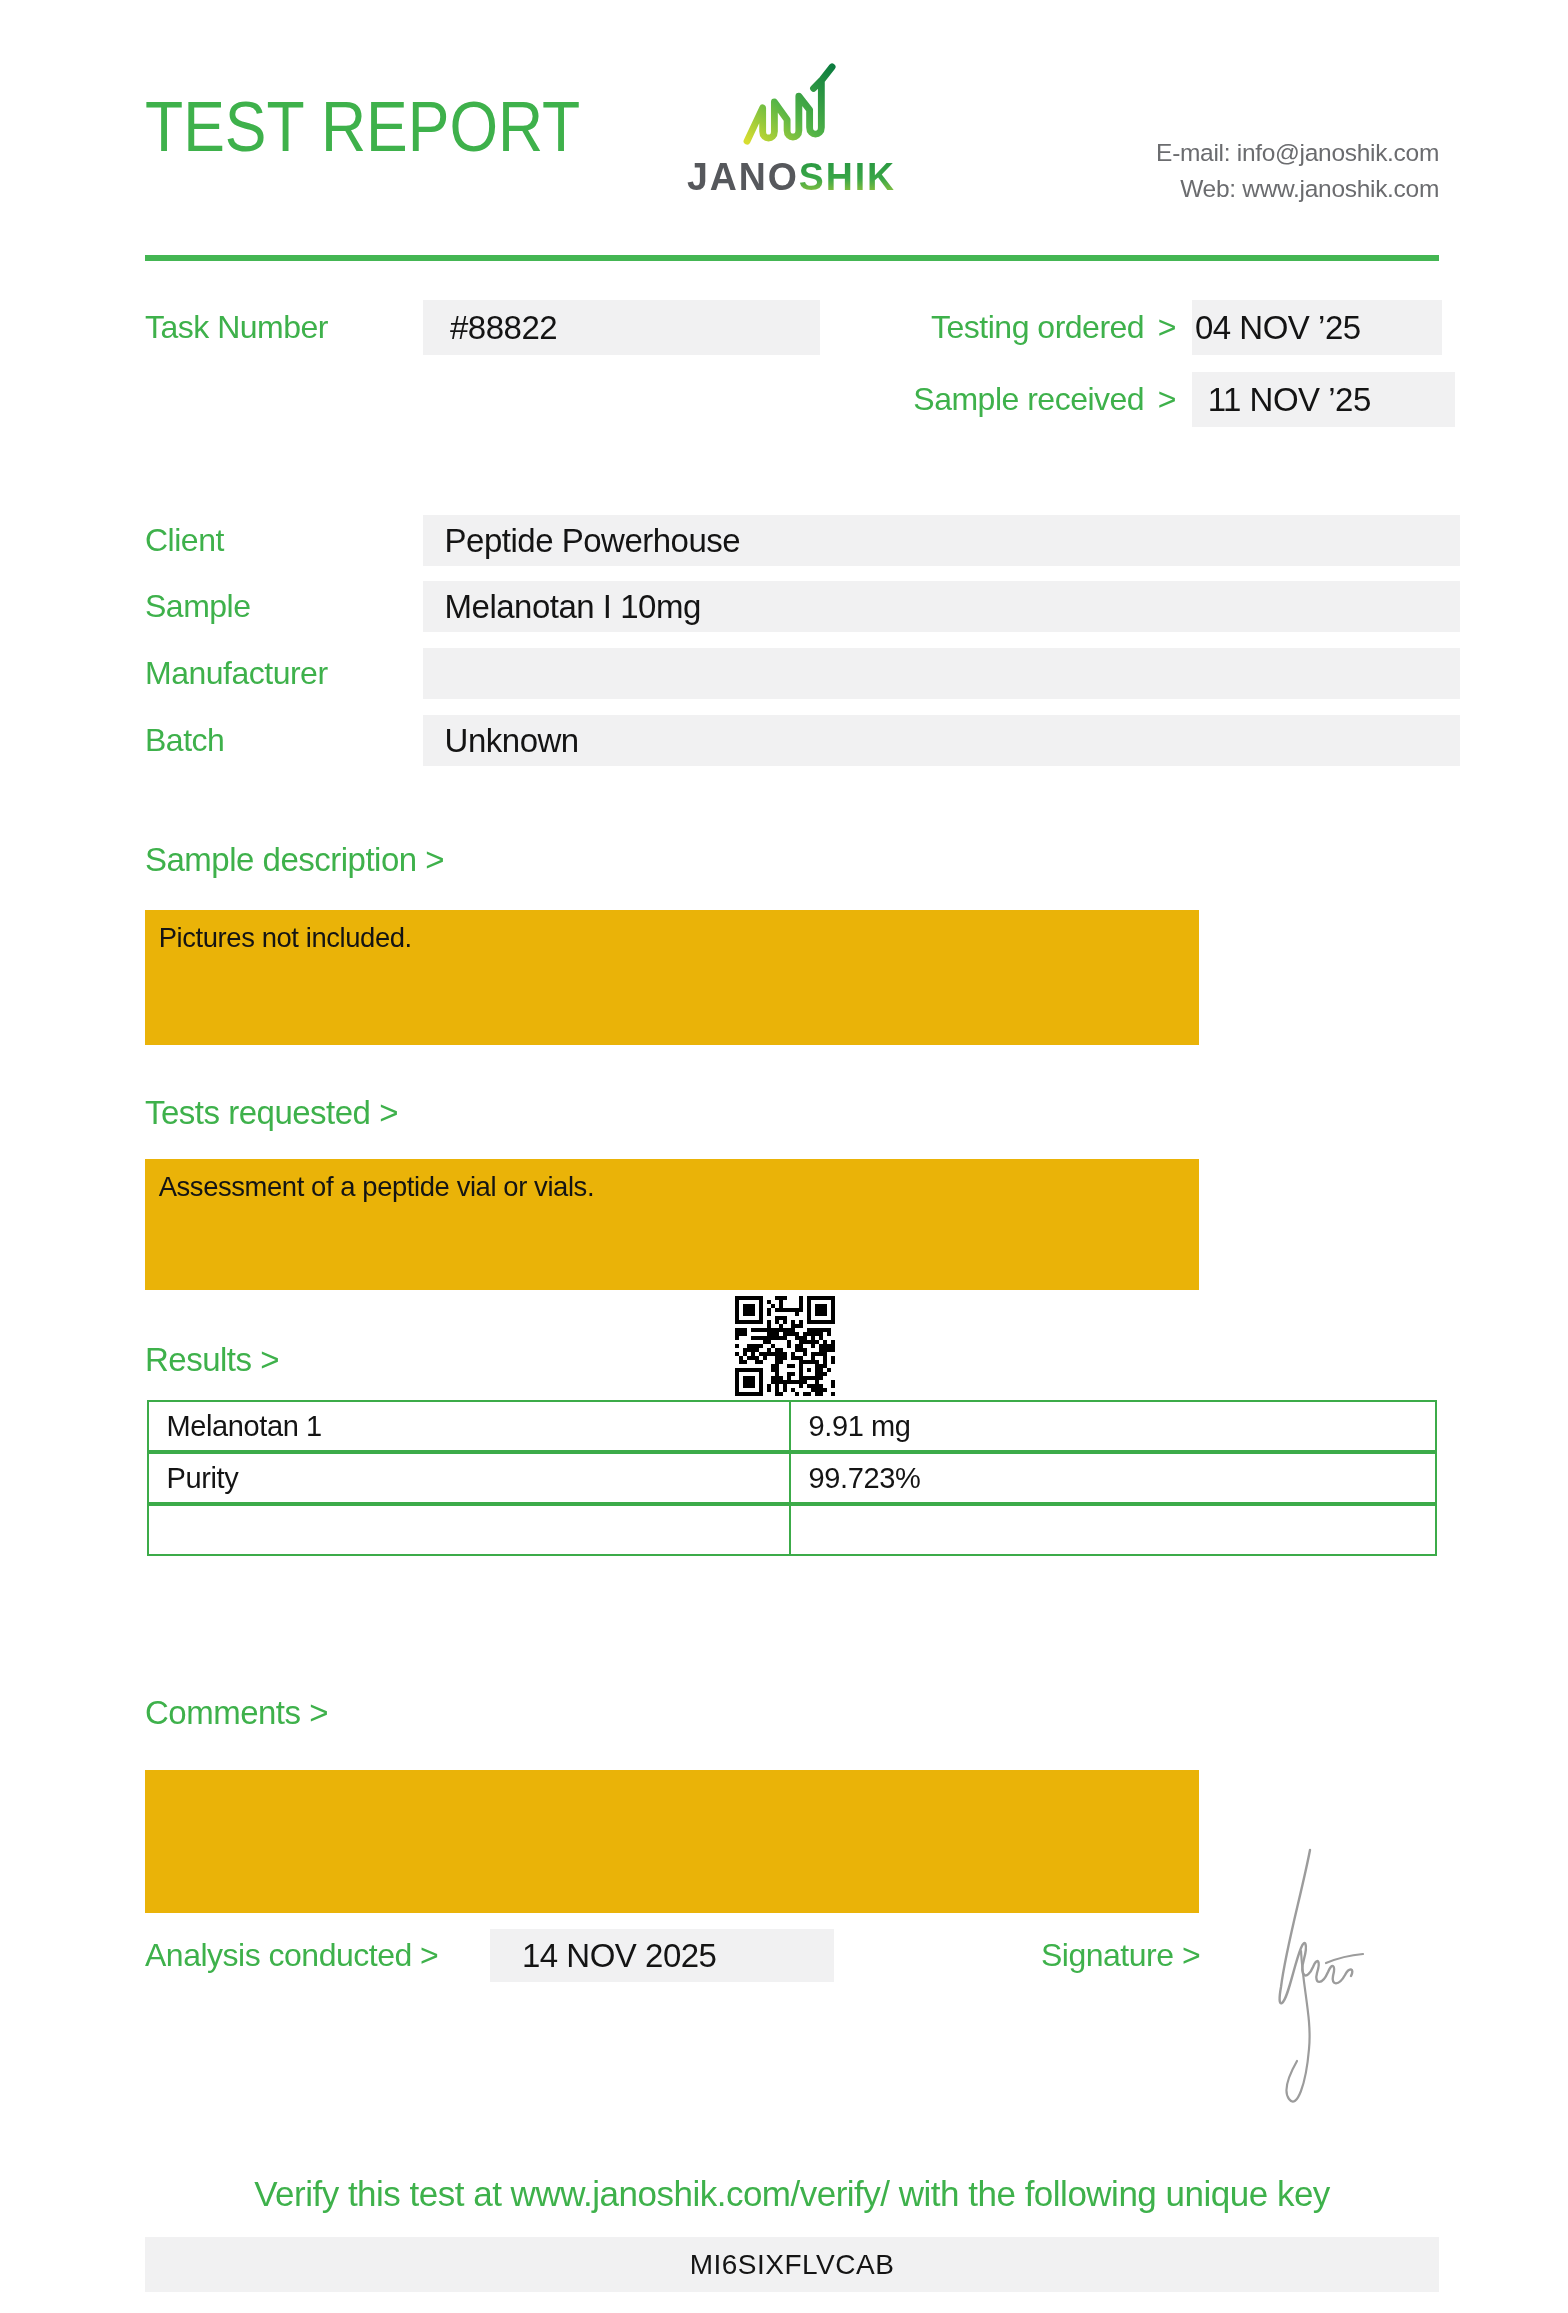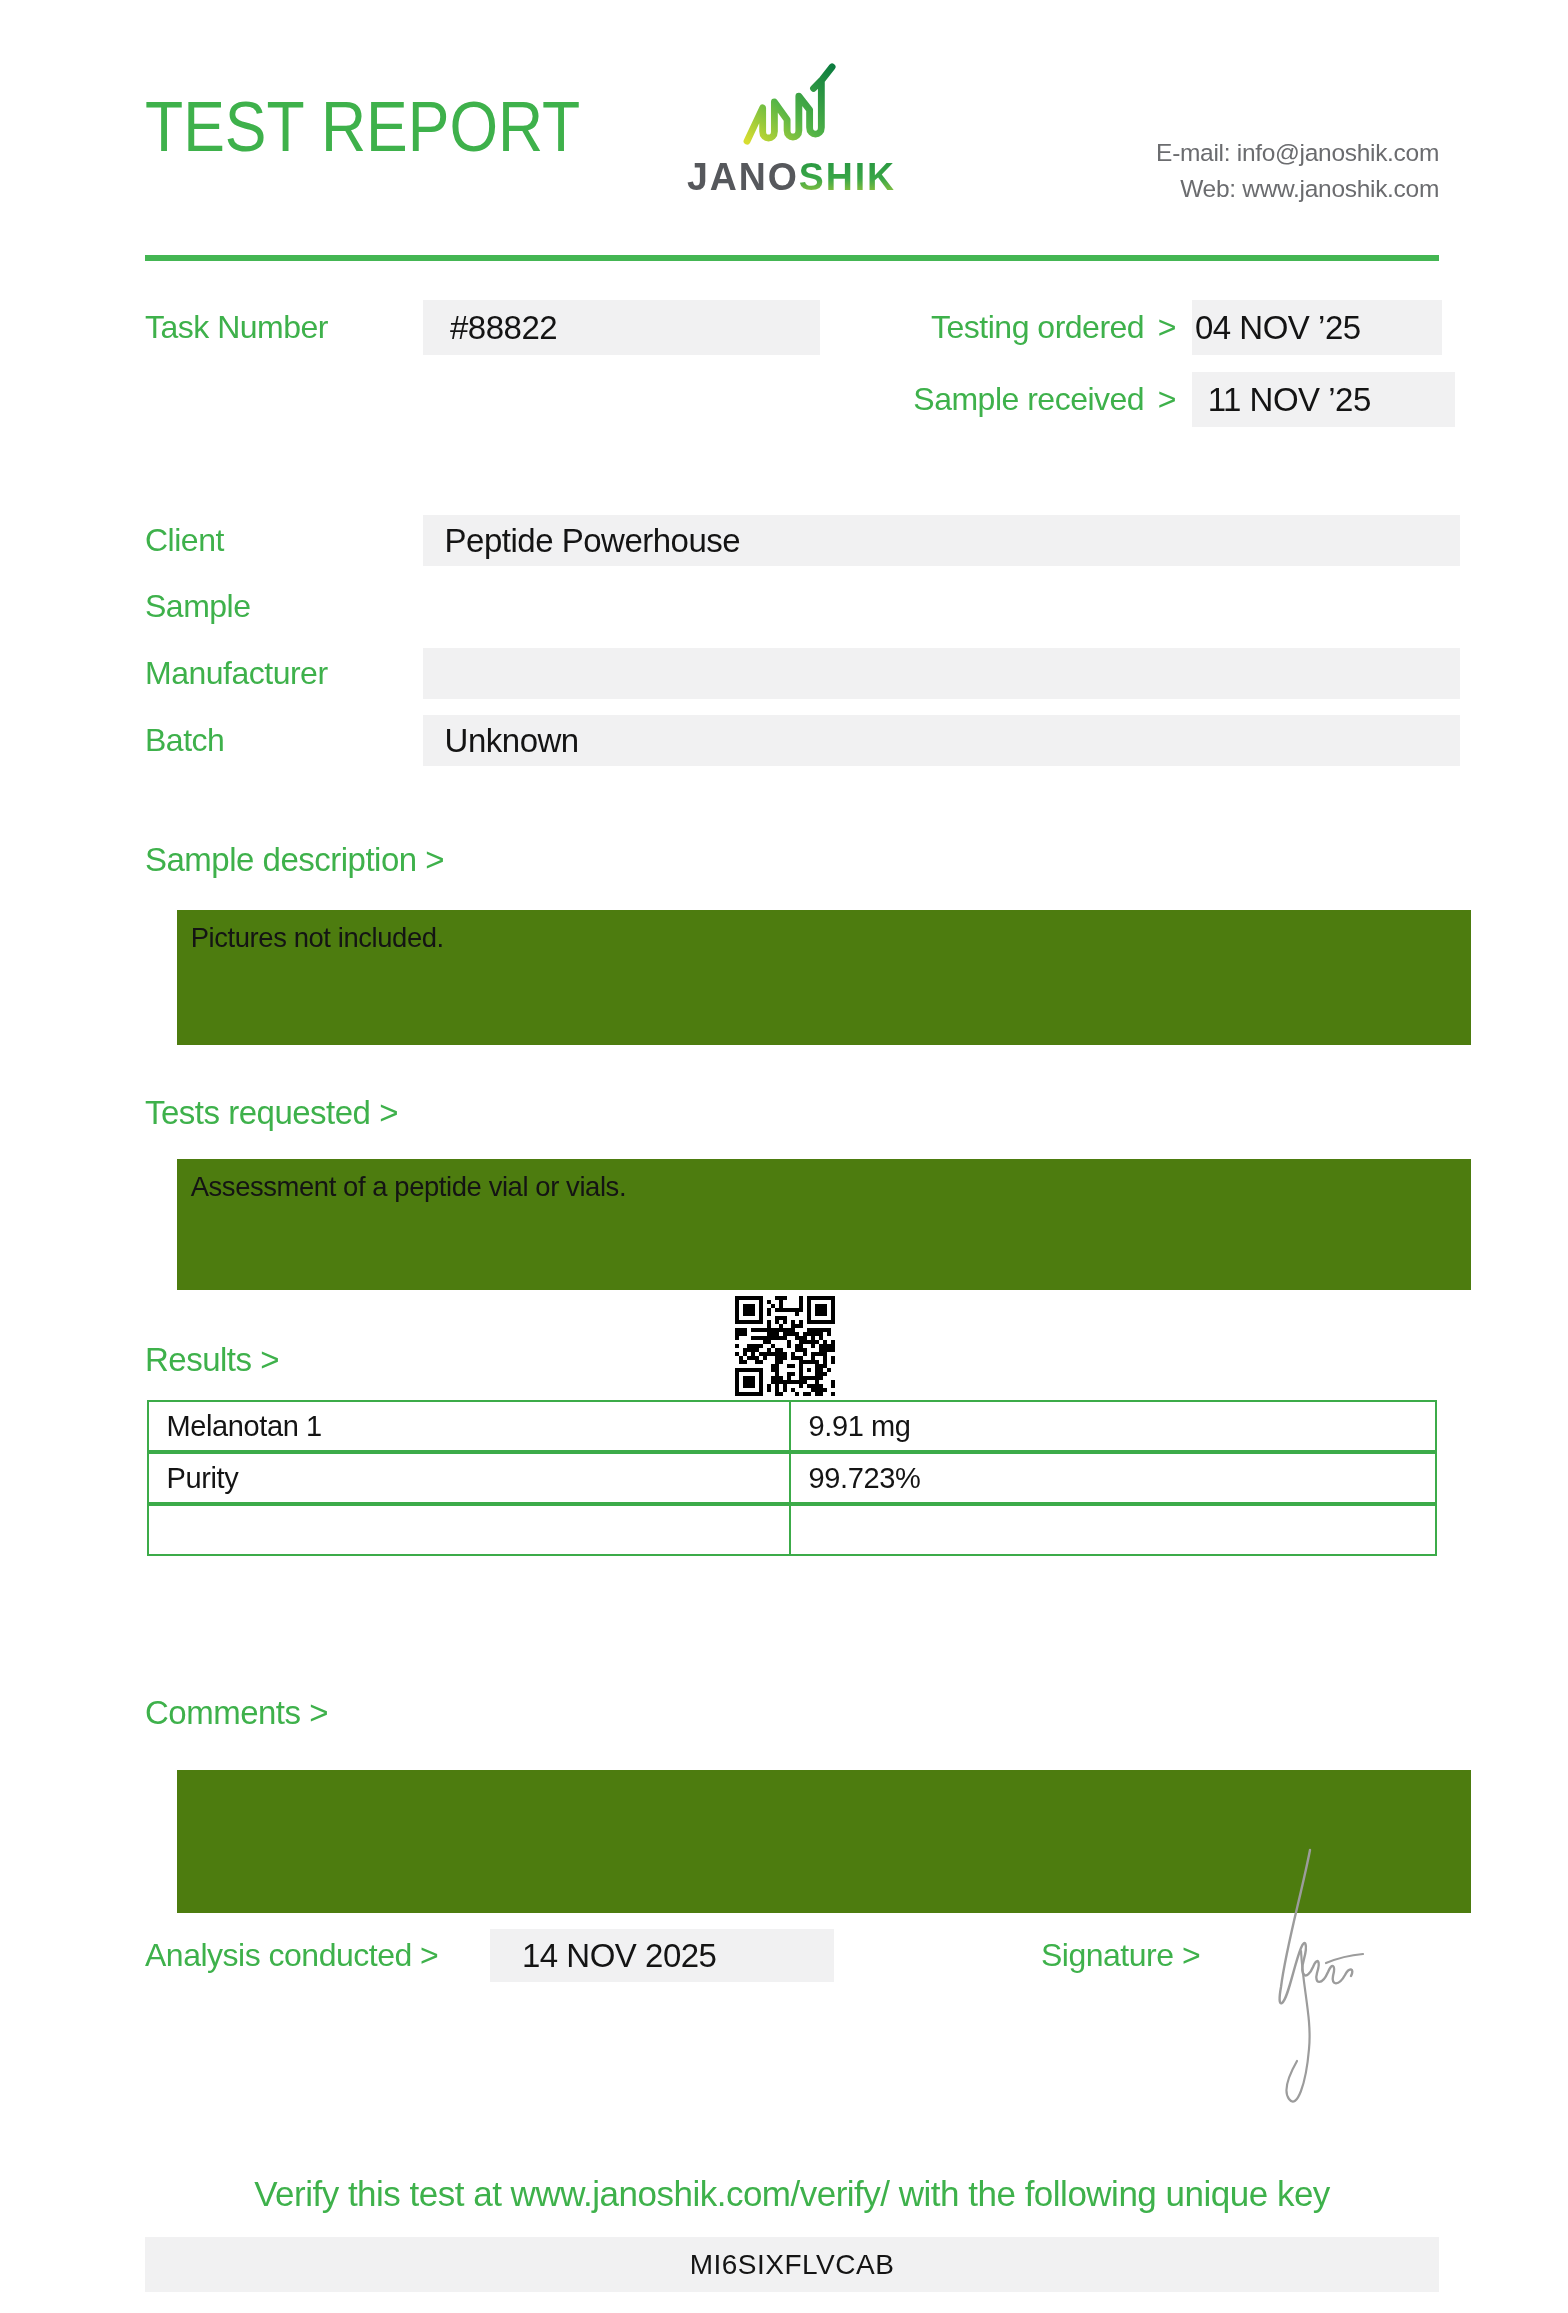--- a/index.html
+++ b/index.html
@@ -40,23 +40,23 @@
     position:absolute;background:#f1f1f2;
     display:flex;align-items:center;
     font-size:33px;color:#141414;letter-spacing:-0.5px;
   }
   .row-label{position:absolute;display:flex;align-items:center;}
   .section-heading{
     position:absolute;left:145px;
     font-size:33px;color:#3eb14b;letter-spacing:-0.5px;
   }
   .big-box{
-    position:absolute;left:145px;width:1294px;background:#4d7c0f;
+    position:absolute;left:145px;width:1054px;background:#eab308;
     font-size:27.4px;color:#141414;letter-spacing:-0.4px;
-    padding:11.8px 0 0 13.7px;box-sizing:border-box;margin-left:32px;
+    padding:11.8px 0 0 13.7px;box-sizing:border-box;
   }
   
   .task-label{left:145px;top:300px;height:55px;}
   .task-box{left:423px;top:300px;width:370px;height:55px;padding-left:27px;}
   .date-label-1{left:882px;top:300px;width:294px;height:55px;justify-content:flex-end;}
   .date-label-2{left:882px;top:372px;width:294px;height:55px;justify-content:flex-end;}
   .date-arrow{margin-left:13.7px;}
   .date-box-1{left:1192px;top:300px;width:247px;height:55px;padding-left:3px;}
   .date-box-2{left:1192px;top:372px;width:247px;height:55px;padding-left:15.7px;}
   
@@ -131,20 +131,21 @@
   <div class="row-label date-label-2 g-label">
     <span>Sample received</span>
     <span class="date-arrow">&gt;</span>
   </div>
   <div class="field-box date-box-2">11 NOV ’25</div>
 
   <div class="row-label info-label g-label" style="top:515px">Client</div>
   <div class="field-box info-box" style="top:515px">Peptide Powerhouse</div>
 
   <div class="row-label info-label g-label" style="top:581px">Sample</div>
+  <div class="field-box info-box" style="top:581px">Melanotan I 10mg</div>
 
   <div class="row-label info-label g-label" style="top:648px">Manufacturer</div>
   <div class="field-box info-box" style="top:648px"></div>
 
   <div class="row-label info-label g-label" style="top:715px">Batch</div>
   <div class="field-box info-box" style="top:715px">Unknown</div>
 
   <div class="section-heading" style="top:841px">Sample description &gt;</div>
   <div class="big-box" style="top:910px;height:135px">Pictures not included.</div>
 

